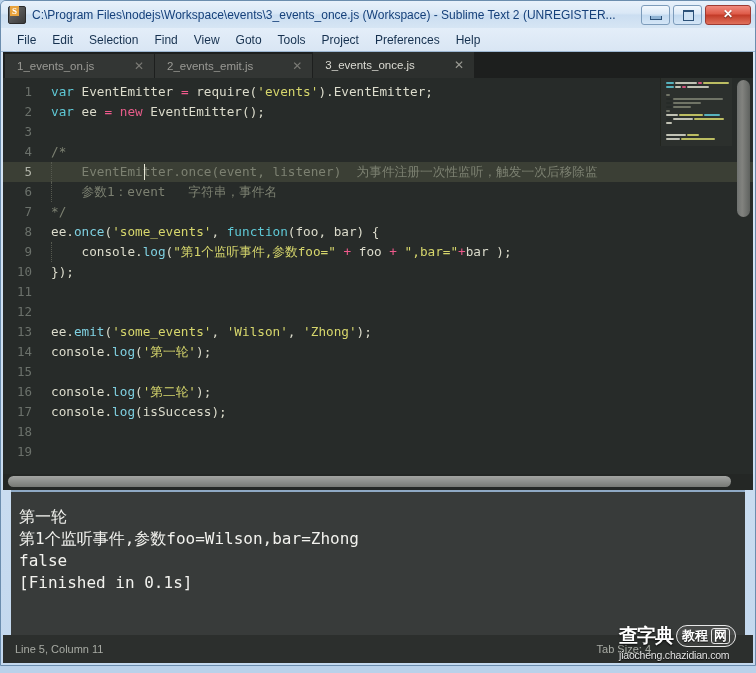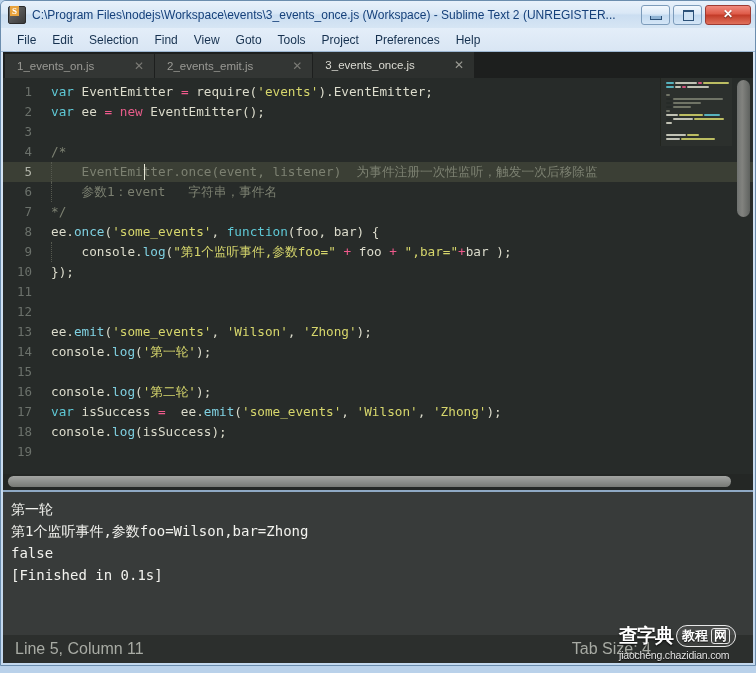--- a/index.html
+++ b/index.html
@@ -303,45 +303,45 @@
     height: 11px;
     width: 100%;
     border-radius: 6px;
     background: linear-gradient(to bottom, #a3a5a2 0%, #8d8f8c 50%, #777975 100%);
   }
 
   
   .output-panel {
     flex: 0 0 145px;
     background: #383b3a;
-    margin: 0 2px;
+    margin: 0 10px;
     border-top: 2px solid #8fa9c4;
-    padding: 6px 0 0 8px;
+    padding: 14px 0 0 8px;
     box-sizing: border-box;
     overflow: hidden;
     font-family: "DejaVu Sans Mono", monospace;
-    font-size: 14px;
+    font-size: 16px;
     color: #f2f2ee;
   }
   .out-line {
     height: 22px;
     line-height: 22px;
     white-space: pre;
   }
 
   
   .statusbar {
     flex: 0 0 28px;
     background: #2c2f2d;
     margin: 0 2px 2px 2px;
     display: flex;
     align-items: center;
     padding: 0 12px;
     color: #a8aba4;
-    font-size: 16px;
+    font-size: 11px;
     position: relative;
     box-sizing: border-box;
   }
   .status-left { flex: 1 1 auto; }
   .status-right { flex: 0 0 auto; margin-right: 90px; }
 
   
   .watermark {
     position: absolute;
     right: 2px;
@@ -482,21 +482,20 @@
         <div class="cline"><span class="cm">*/</span></div>
         <div class="cline"><span class="pl">ee.</span><span class="fn">once</span><span class="pl">(</span><span class="s">'some_events'</span><span class="pl">, </span><span class="k">function</span><span class="pl">(foo, bar) {</span></div>
         <div class="cline"><span class="indent-guide"></span><span class="pl">    console.</span><span class="fn">log</span><span class="pl">(</span><span class="s">"第1个监听事件,参数foo="</span> <span class="op">+</span><span class="pl"> foo </span><span class="op">+</span> <span class="s">",bar="</span><span class="op">+</span><span class="pl">bar );</span></div>
         <div class="cline"><span class="pl">});</span></div>
         <div class="cline">&nbsp;</div>
         <div class="cline">&nbsp;</div>
         <div class="cline"><span class="pl">ee.</span><span class="fn">emit</span><span class="pl">(</span><span class="s">'some_events'</span><span class="pl">, </span><span class="s">'Wilson'</span><span class="pl">, </span><span class="s">'Zhong'</span><span class="pl">);</span></div>
         <div class="cline"><span class="pl">console.</span><span class="fn">log</span><span class="pl">(</span><span class="s">'第一轮'</span><span class="pl">);</span></div>
         <div class="cline">&nbsp;</div>
         <div class="cline"><span class="pl">console.</span><span class="fn">log</span><span class="pl">(</span><span class="s">'第二轮'</span><span class="pl">);</span></div>
-        <div class="cline"><span class="k">var</span><span class="pl"> isSuccess </span><span class="op">=</span><span class="pl">  ee.</span><span class="fn">emit</span><span class="pl">(</span><span class="s">'some_events'</span><span class="pl">, </span><span class="s">'Wilson'</span><span class="pl">, </span><span class="s">'Zhong'</span><span class="pl">);</span></div>
         <div class="cline"><span class="pl">console.</span><span class="fn">log</span><span class="pl">(isSuccess);</span></div>
       </div>
 
       <div class="minimap">
         <div class="mm-row">
             <span class="mm-seg" style="width:8px;background:#5fc9d6"></span>
             <span class="mm-seg" style="width:22px;background:#dcdccc"></span>
             <span class="mm-seg" style="width:4px;background:#f05a8c"></span>
             <span class="mm-seg" style="width:26px;background:#d6d66c"></span>
           </div>

